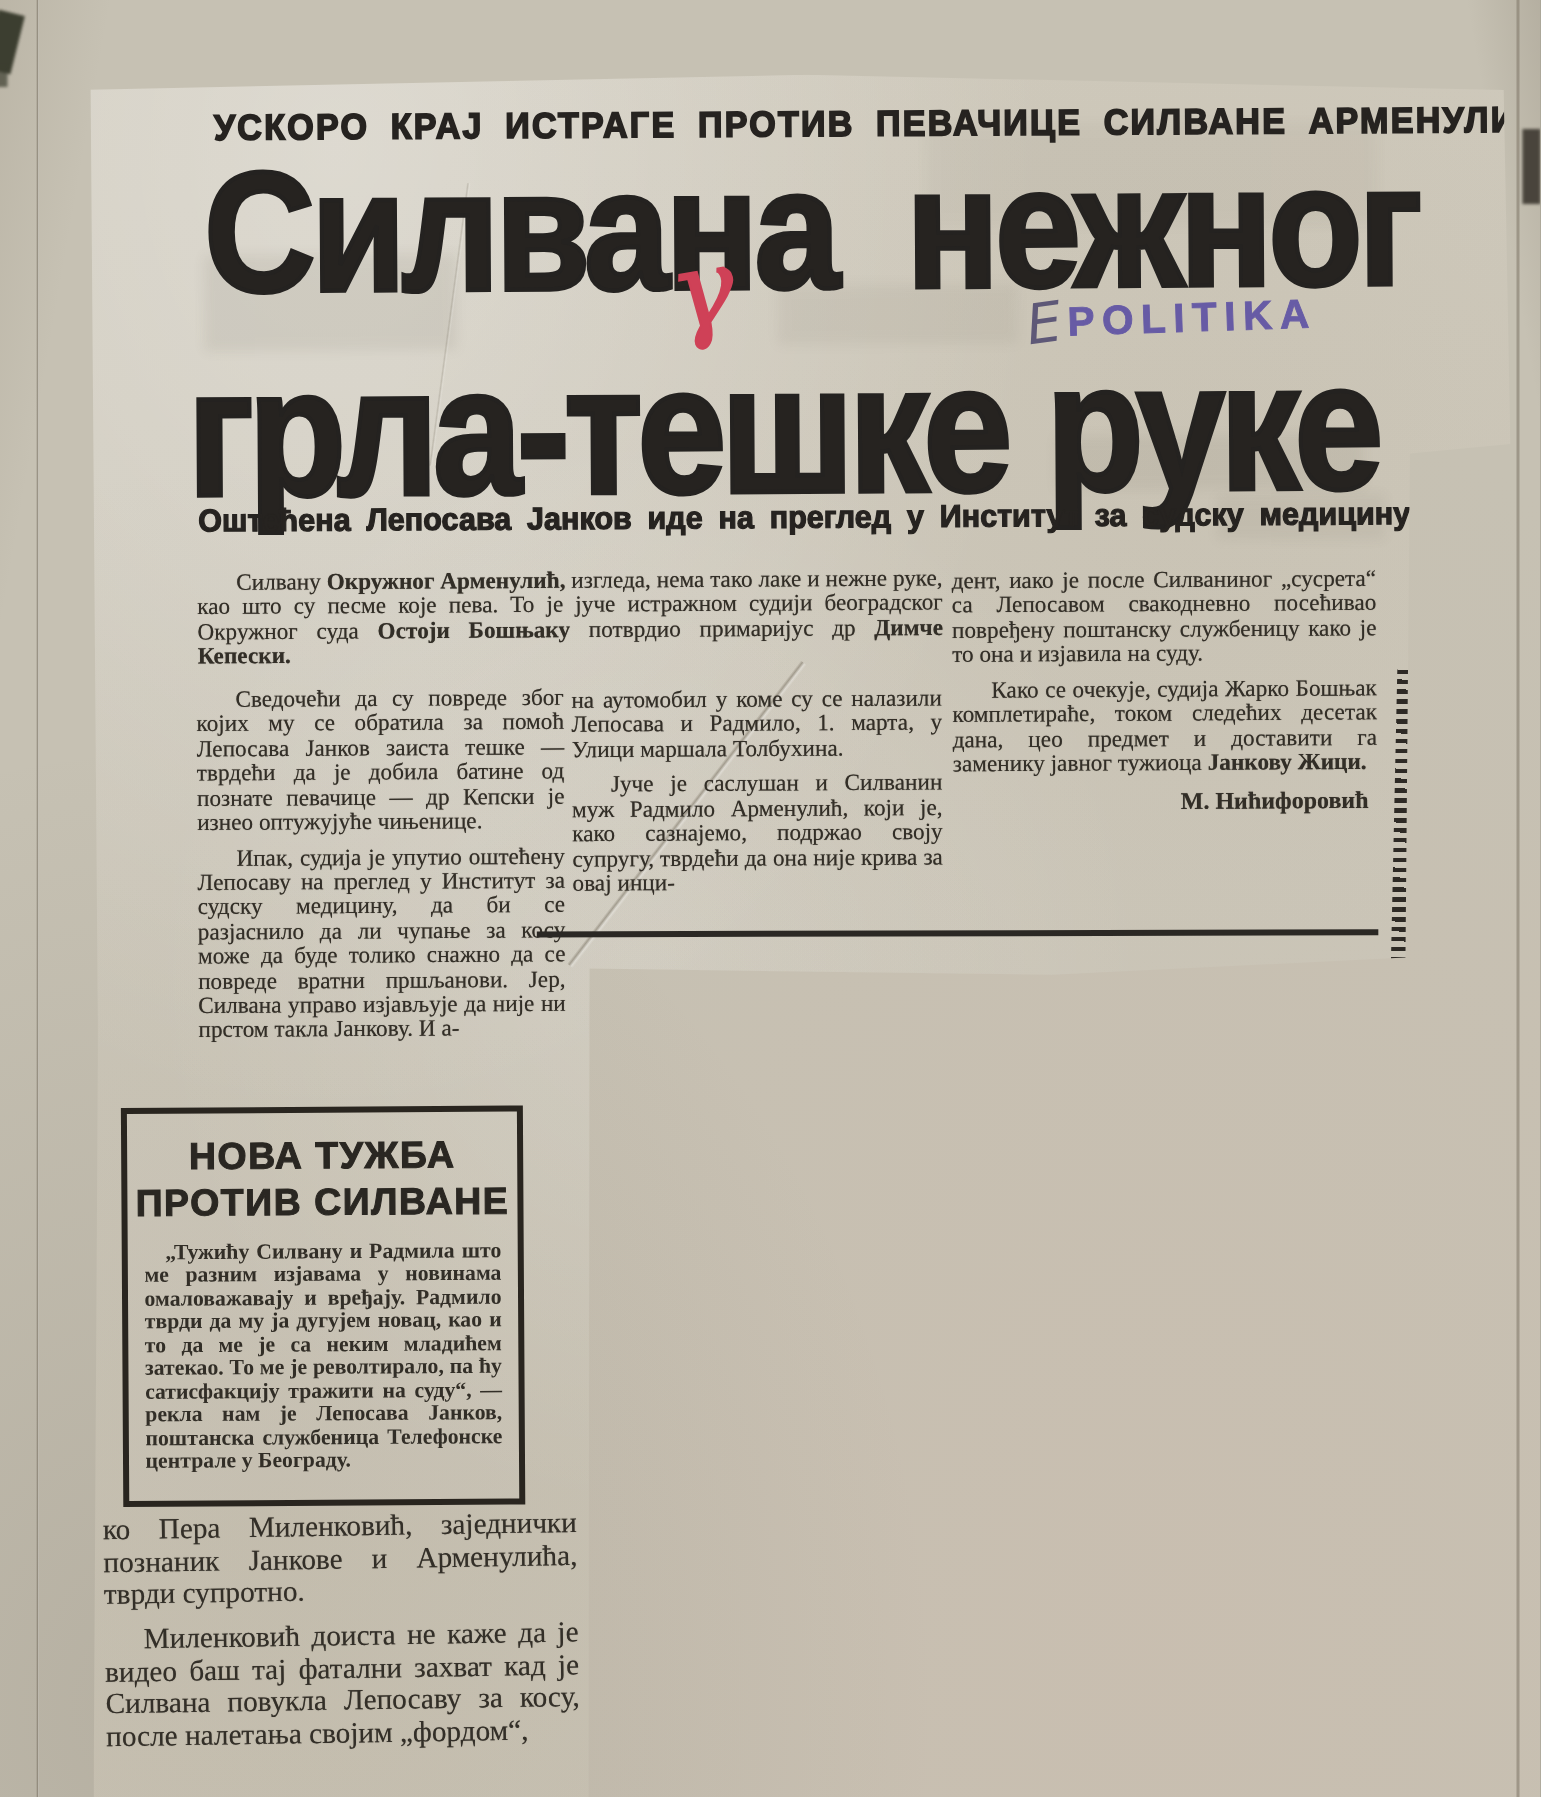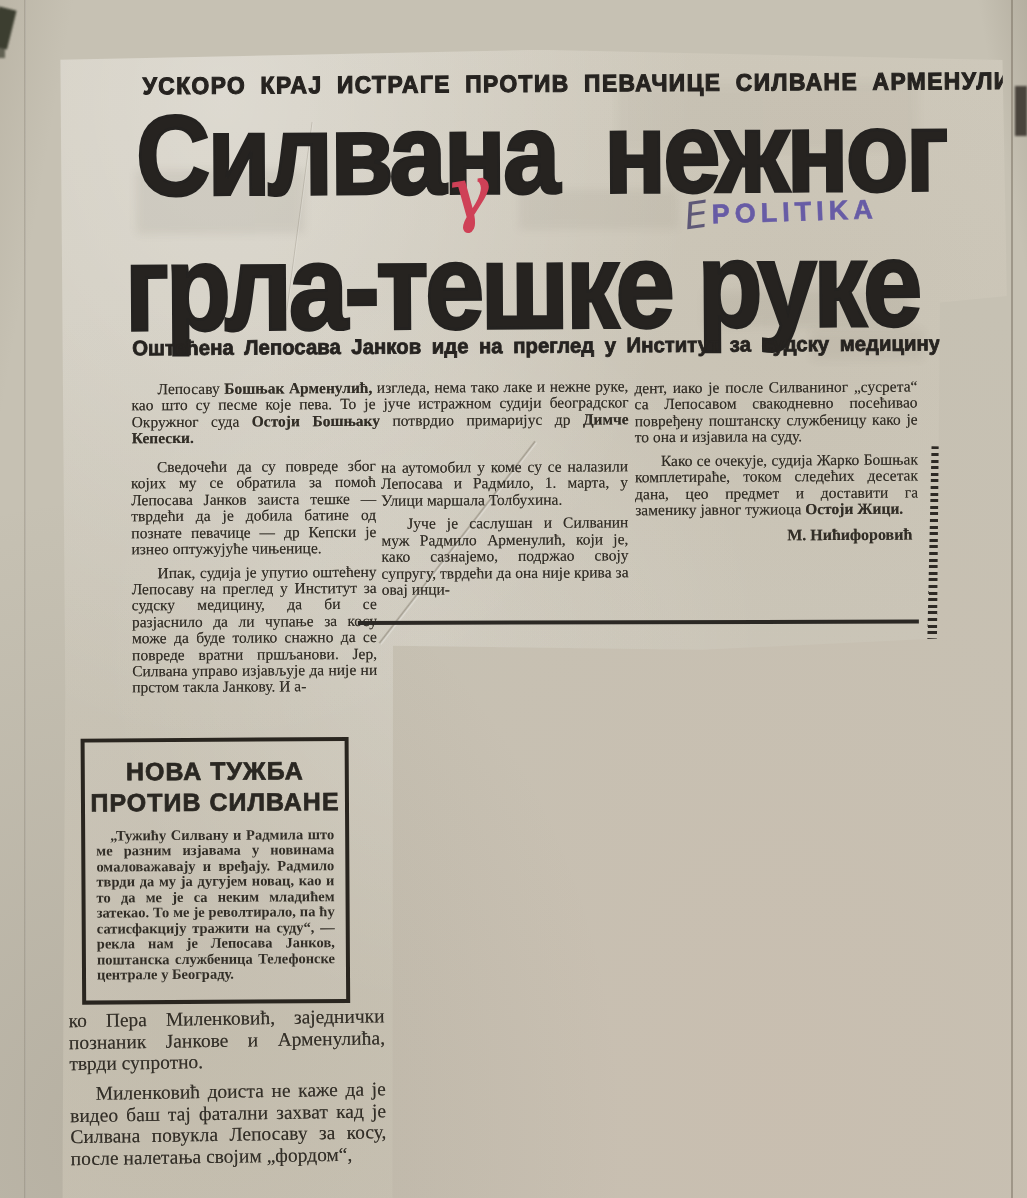--- a/index.html
+++ b/index.html
@@ -103,35 +103,35 @@
 
     <div id="kicker" class="disp">УСКОРО КРАЈ ИСТРАГЕ ПРОТИВ ПЕВАЧИЦЕ СИЛВАНЕ АРМЕНУЛИЋ</div>
 
     <div id="hl1" class="disp headline"><span>Силвана</span><span class="gap"></span><span>нежног</span></div>
     <div id="redmark">γ</div>
     <div id="stamp"><span class="hand-e">Е</span><span class="word">POLITIKA</span></div>
     <div id="hl2" class="disp headline">грла-тешке руке</div>
 
     <div id="subhead" class="disp">Оштећена Лепосава Јанков иде на преглед у Институт за судску медицину</div>
 
-    <div id="lead" class="bodytxt indent"><span>Лепосаву </span><span class="b">Бошњак Арменулић,</span><span> изгледа, нема тако лаке и нежне руке, као што су песме које пева. То је јуче истражном судији београдског Окружног суда </span><span class="b">Остоји Бошњаку</span><span> потврдио примаријус др </span><span class="b">Димче Кепески.</span></div>
+    <div id="lead" class="bodytxt indent"><span>Силвану </span><span class="b">Окружног Арменулић,</span><span> изгледа, нема тако лаке и нежне руке, као што су песме које пева. То је јуче истражном судији београдског Окружног суда </span><span class="b">Остоји Бошњаку</span><span> потврдио примаријус др </span><span class="b">Димче Кепески.</span></div>
 
     <div id="col1" class="bodytxt">
       <p class="indent">Сведочећи да су повреде због којих му се обратила за помоћ Лепосава Јанков заиста тешке — тврдећи да је добила батине од познате певачице — др Кепски је изнео оптужујуће чињенице.</p>
       <p class="indent">Ипак, судија је упутио оштећену Лепосаву на преглед у Институт за судску медицину, да би се разјаснило да ли чупање за косу може да буде толико снажно да се повреде вратни пршљанови. Јер, Силвана управо изјављује да није ни прстом такла Јанкову. И а-</p>
     </div>
 
     <div id="col2" class="bodytxt">
       <p>на аутомобил у коме су се налазили Лепосава и Радмило, 1. марта, у Улици маршала Толбухина.</p>
       <p class="indent">Јуче је саслушан и Силванин муж Радмило Арменулић, који је, како сазнајемо, подржао своју супругу, тврдећи да она није крива за овај инци-</p>
     </div>
 
     <div id="col3" class="bodytxt">
       <p>дент, иако је после Силваниног „сусрета“ са Лепосавом свакодневно посећивао повређену поштанску службеницу како је то она и изјавила на суду.</p>
-      <p class="indent"><span>Како се очекује, судија Жарко Бошњак комплетираће, током следећих десетак дана, цео предмет и доставити га заменику јавног тужиоца </span><span class="b">Остоји Жици.</span></p>
+      <p class="indent"><span>Како се очекује, судија Жарко Бошњак комплетираће, током следећих десетак дана, цео предмет и доставити га заменику јавног тужиоца </span><span class="b">Јанкову Жици.</span></p>
       <div id="byline">М. Нићифоровић</div>
     </div>
 
     <div id="endrule"></div>
     <div id="dashes"></div>
 
     <div id="insetbox">
       <div id="boxtitle1" class="boxtitle">НОВА ТУЖБА</div>
       <div class="boxtitle">ПРОТИВ СИЛВАНЕ</div>
       <div id="boxbody">„Тужићу Силвану и Радмила што ме разним изјавама у новинама омаловажавају и вређају. Радмило тврди да му ја дугујем новац, као и то да ме је са неким младићем затекао. То ме је револтирало, па ћу сатисфакцију тражити на суду“, — рекла нам је Лепосава Јанков, поштанска службеница Телефонске централе у Београду.</div>

